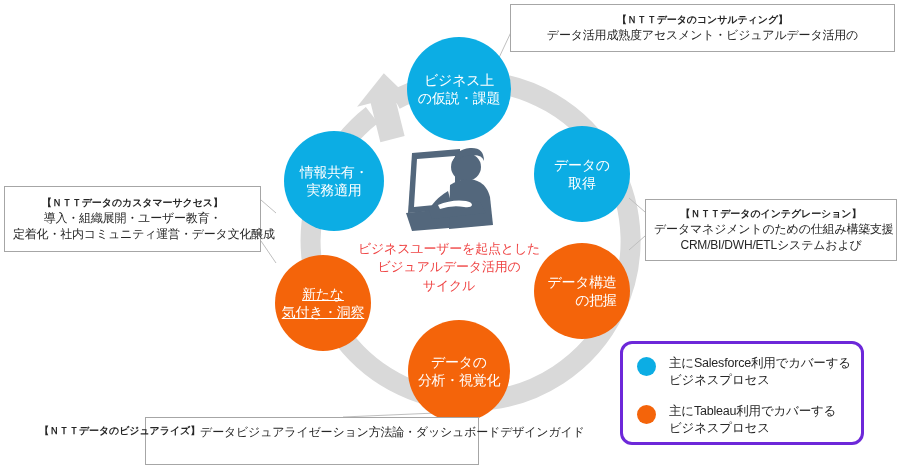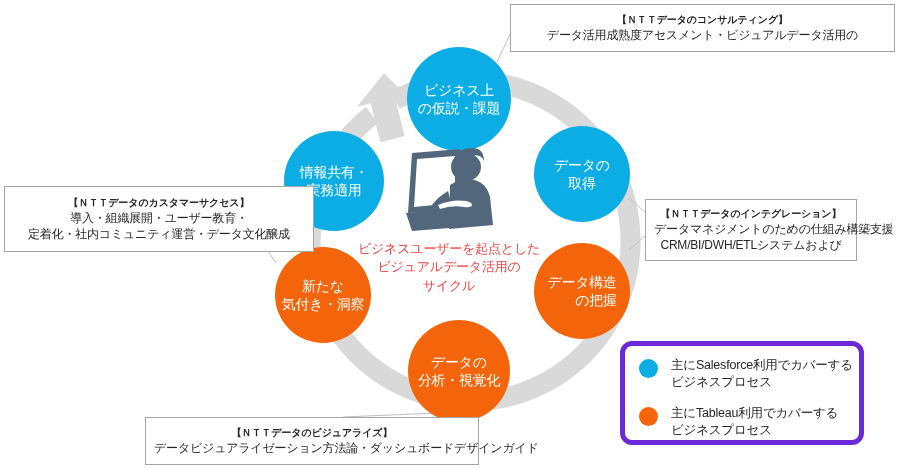--- a/index.html
+++ b/index.html
@@ -58,55 +58,55 @@
     display: block;
     font-size: 12px;
     letter-spacing: -0.2px;
     white-space: nowrap;
   }
   #callout-consulting {
     left: 510px;  top: 4px;   width: 385px; height: 48px;
     display: flex; flex-direction: column; justify-content: center;
   }
   #callout-integration {
-    left: 645px;  top: 199px; width: 212px; height: 62px;
+    left: 645px;  top: 199px; width: 252px; height: 62px;
     display: flex; flex-direction: column; justify-content: center;
   }
   #callout-customer-success {
-    left: 4px;    top: 186px; width: 310px; height: 66px;
+    left: 4px;    top: 186px; width: 257px; height: 66px;
     display: flex; flex-direction: column; justify-content: center;
   }
   #callout-visualize {
     left: 145px;  top: 417px; width: 334px; height: 48px;
-    display: flex; flex-direction: column; justify-content: center;
+    display: flex; flex-direction: row; justify-content: center;
   }
   
   .node {
     position: absolute;
     border-radius: 50%;
     color: #ffffff;
     display: flex;
     align-items: center;
     justify-content: center;
     text-align: center;
     font-size: 14px;
     line-height: 1.3;
     letter-spacing: -0.3px;
     font-weight: normal;
     white-space: nowrap;
   }
   .node .nl { display: block; }
   .node-blue   { background: #0CADE4; }
   .node-orange { background: #F4640A; }
 
-  #node-hypothesis { left: 407px; top: 47px;  width: 104px; height: 104px; }
+  #node-hypothesis { left: 407px; top: 37px;  width: 104px; height: 104px; }
   #node-acquire    { left: 534px; top: 126px; width: 96px;  height: 96px;  }
   #node-structure  { left: 534px; top: 243px; width: 96px;  height: 96px; text-align: right;  }
   #node-analysis   { left: 408px; top: 320px; width: 102px; height: 102px; }
-  #node-insight    { left: 275px; top: 247px; width: 96px;  height: 96px;  }
+  #node-insight    { left: 275px; top: 255px; width: 96px;  height: 96px; text-decoration: underline;  }
   #node-share      { left: 284px; top: 131px; width: 100px; height: 100px; }
 
   
   #center-icon {
     position: absolute;
     left: 398px;
     top: 147px;
     width: 100px;
     height: 92px;
   }
@@ -125,21 +125,21 @@
   #center-caption .cc { display: block; }
 
   
   #legend {
     position: absolute;
     left: 620px;
     top: 341px;
     width: 244px;
     height: 104px;
     box-sizing: border-box;
-    border: 5px solid #6d28d9;
+    border: 3px solid #6d28d9;
     border-radius: 12px;
     background: #ffffff;
     padding: 11px 12px 0 14px;
   }
   .legend-row {
     display: flex;
     align-items: flex-start;
     margin-bottom: 13px;
   }
   .legend-dot {

